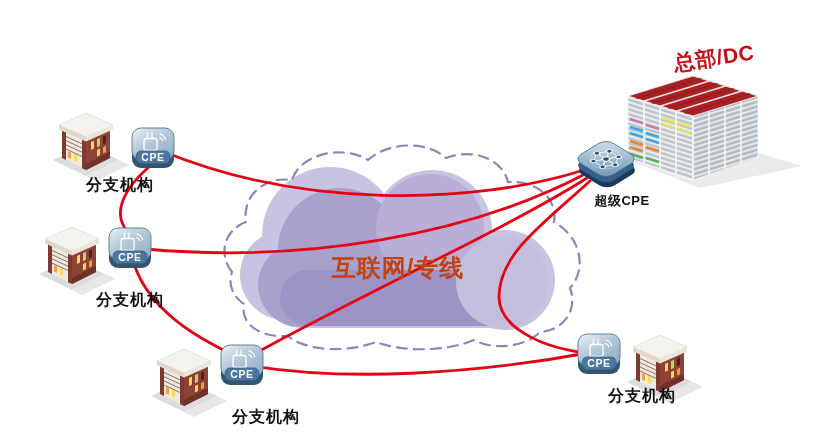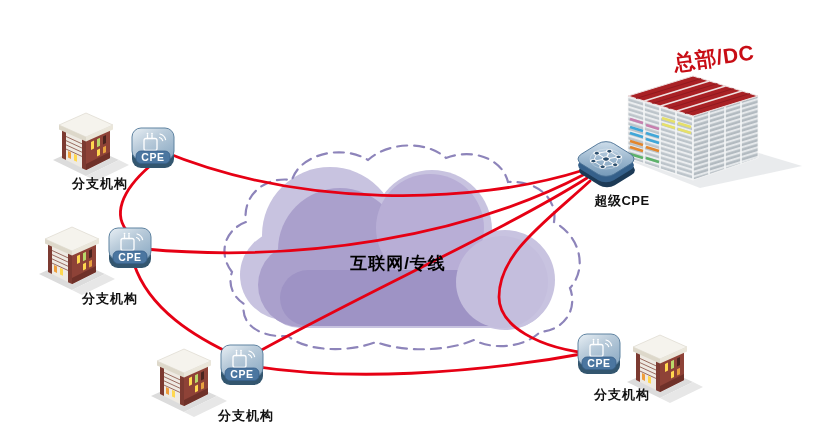--- a/index.html
+++ b/index.html
@@ -1,23 +1,23 @@
 <!DOCTYPE html>
 <html><head>
 <meta charset="utf-8">
 <style>
   html,body{margin:0;padding:0;background:#fff;}
   .stage{position:relative;width:814px;height:440px;background:#fff;overflow:hidden;
          font-family:"Liberation Sans",sans-serif;}
   .stage svg{position:absolute;left:0;top:0;}
   .lbl{position:absolute;transform:translateX(-50%);white-space:nowrap;
        font-weight:bold;color:#111;z-index:3;}
-  .branch-lbl{font-size:13px;letter-spacing:1px;}
+  .branch-lbl{font-size:16px;letter-spacing:1px;margin-left:20px;}
   .super-lbl{font-size:13px;letter-spacing:.5px;}
-  .cloud-lbl{font-size:17px;color:#000000;letter-spacing:1px;}
+  .cloud-lbl{font-size:24px;color:#c2410c;letter-spacing:1px;}
   .hq-lbl{font-size:21px;color:#c80d15;transform:translateX(-50%) rotate(-8deg);letter-spacing:.5px;}
   .cpe-text{font-family:"Liberation Sans",sans-serif;font-weight:bold;font-size:10.5px;
             fill:#ffffff;letter-spacing:.6px;}
 </style>
 </head>
 <body>
 
 <div class="stage">
 <svg width="814" height="440" viewBox="0 0 814 440" xmlns="http://www.w3.org/2000/svg" xmlns:xlink="http://www.w3.org/1999/xlink">
   <defs>

